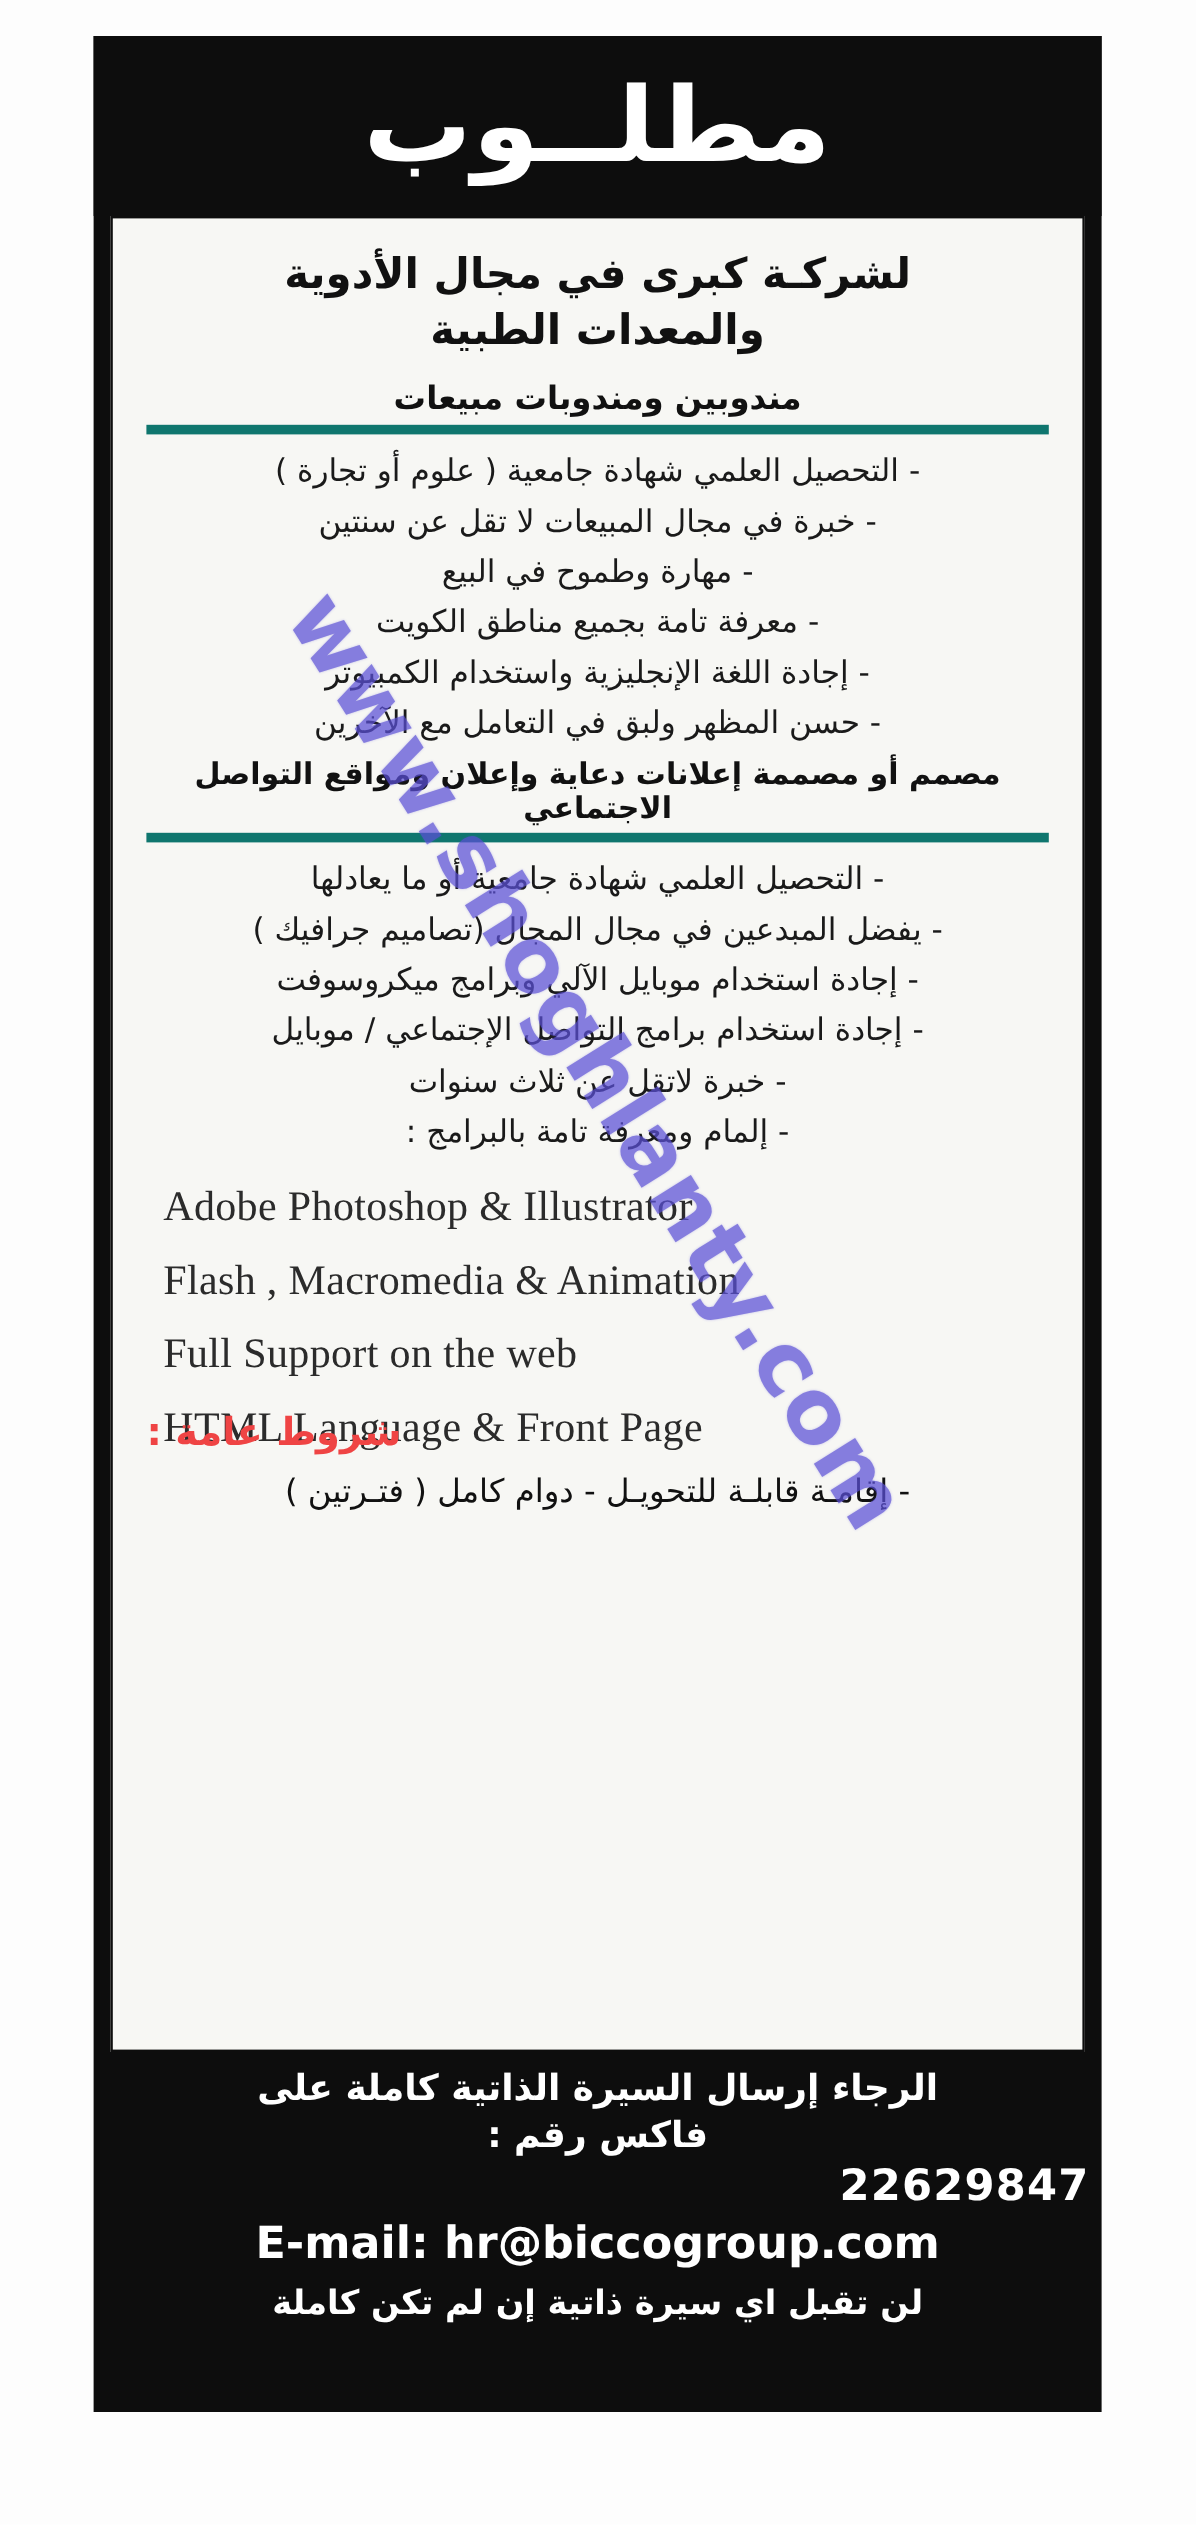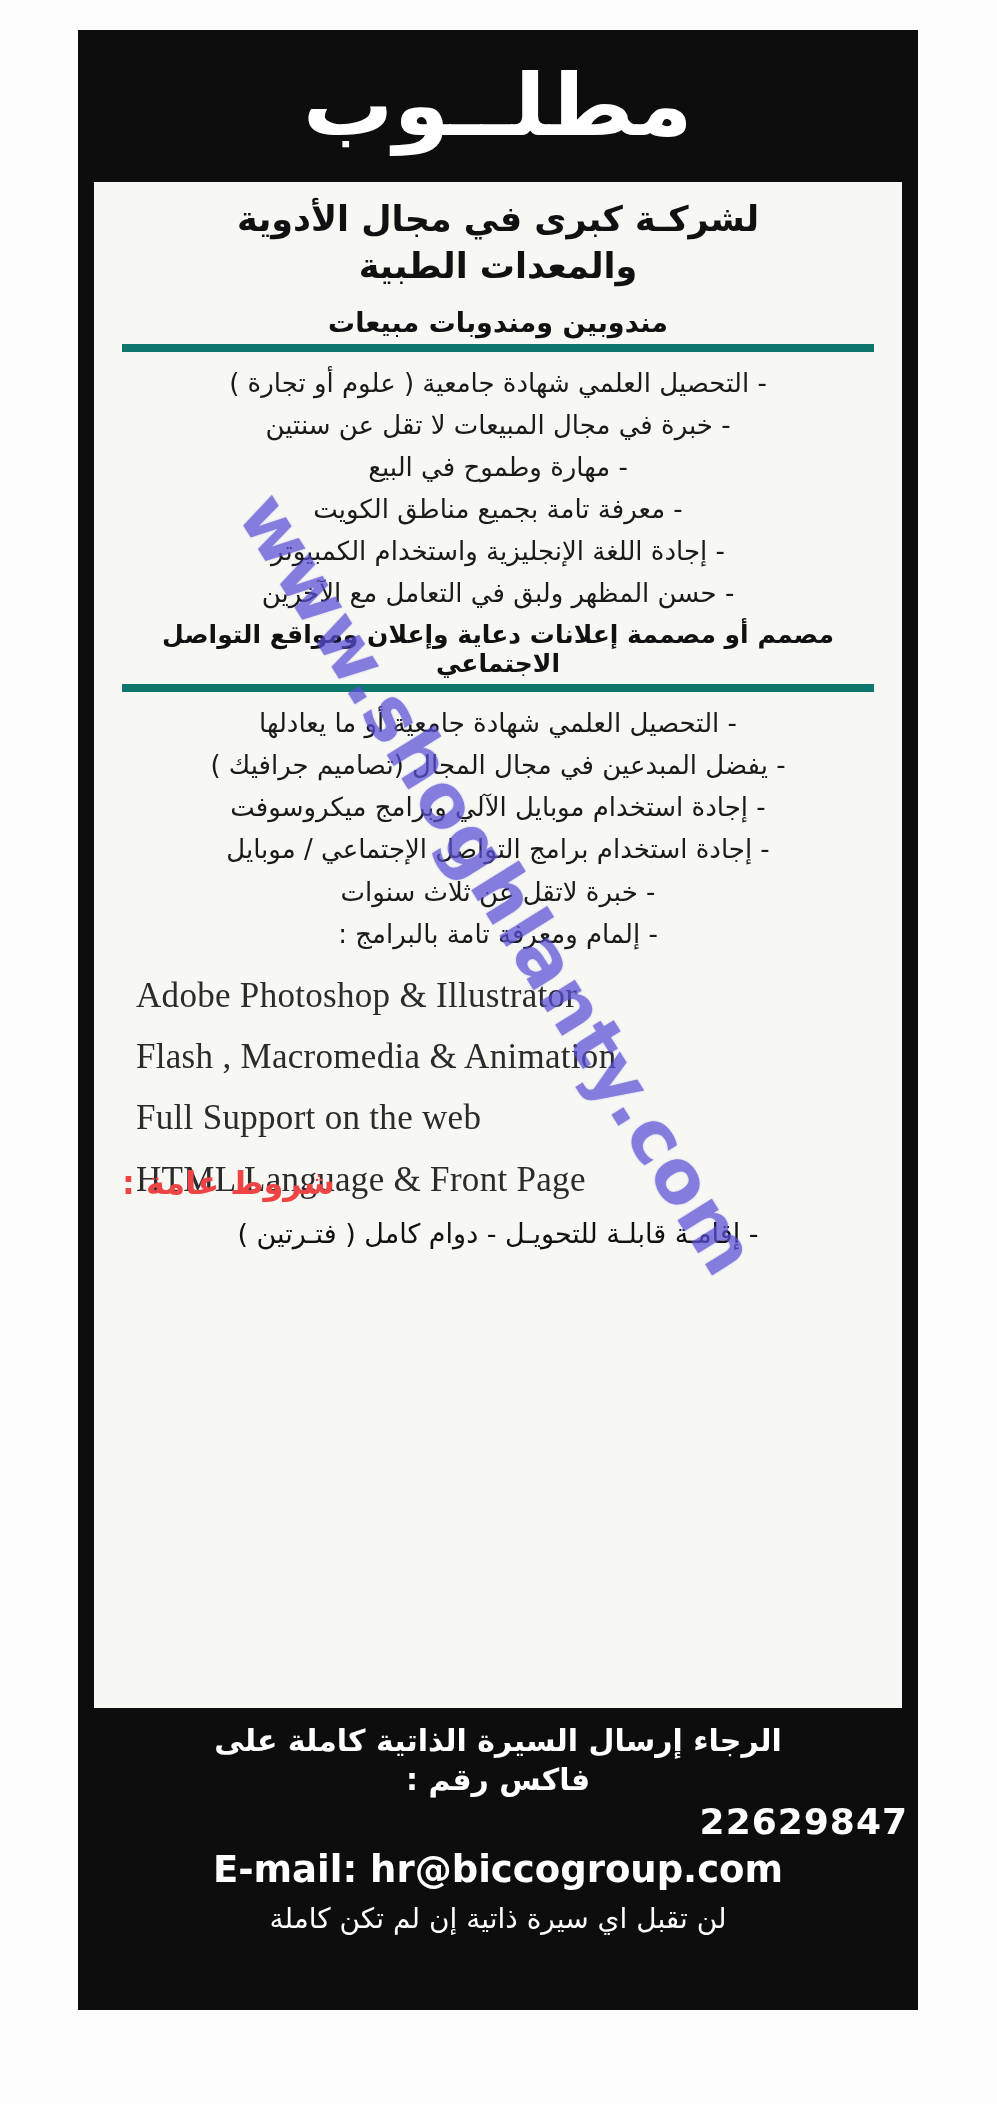--- a/index.html
+++ b/index.html
@@ -65,21 +65,21 @@
     overflow: hidden;
   }
 
   .company {
     text-align: center;
     font-family: "DejaVu Sans", sans-serif;
     font-weight: bold;
     font-size: 35px;
     line-height: 1.35;
     color: #111;
-    margin-top: 0;
+    margin-top: 10px;
     margin-bottom: 16px;
   }
 
   .section-head {
     font-family: "DejaVu Sans", sans-serif;
     font-weight: bold;
     font-size: 27px;
     color: #111;
     text-align: center;
     border-bottom: 8px solid #0f766e;
@@ -169,21 +169,21 @@
   .footer .email {
     font-family: "DejaVu Sans", sans-serif;
     font-weight: bold;
     font-size: 37px;
     line-height: 1.3;
     direction: ltr;
     margin-top: 2px;
   }
   .footer .note {
     font-family: "DejaVu Sans", sans-serif;
-    font-weight: normal;
+    font-weight: bold;
     font-size: 28px;
     margin-top: 8px;
   }
 
   
   .watermark {
     position: absolute;
     left: 50%;
     top: 46%;
     transform: translate(-50%, -50%) rotate(58deg);

